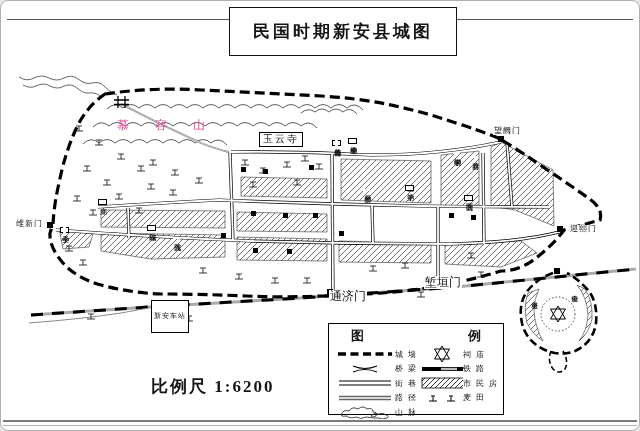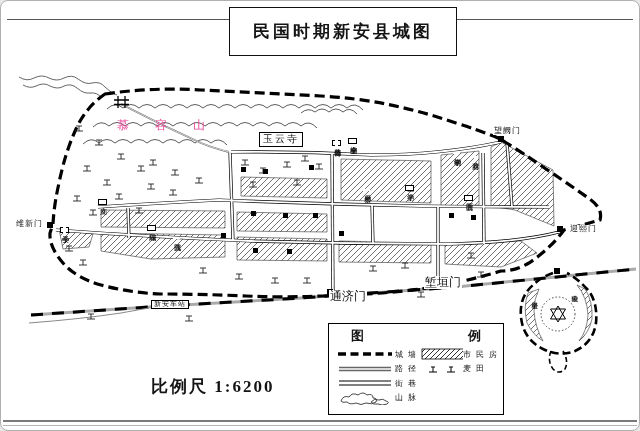--- a/index.html
+++ b/index.html
@@ -11,21 +11,21 @@
   .bottom-rule-2{position:absolute;left:2px;right:2px;top:424px;height:1px;background:#b5b5b5;}
   .title-box{position:absolute;left:228px;top:6px;width:228px;height:49px;background:#fff;
              border:1.5px solid #111;z-index:2;display:flex;flex-direction:column;
              align-items:center;justify-content:center;box-sizing:border-box;}
   .title-main{font-size:17px;font-weight:bold;letter-spacing:3px;line-height:1.15;white-space:nowrap;}
   .title-sub{font-size:9px;letter-spacing:1px;margin-top:2px;white-space:nowrap;}
   .map-svg{position:absolute;left:0;top:0;z-index:0;}
   #labels-layer{position:absolute;left:0;top:0;width:640px;height:431px;z-index:3;pointer-events:none;}
   .lbl{position:absolute;line-height:1.05;white-space:nowrap;color:#101010;}
   .kind-box{font-size:10px;background:#fff;border:1px solid #000;padding:1px 3px;letter-spacing:2px;}
-  .kind-box-sm{font-size:7px;background:#fff;border:1px solid #000;padding:0 2px;letter-spacing:1px;}
+  .kind-box-sm{font-size:7px;background:#fff;border:1px solid #000;padding:12px 2px;letter-spacing:1px;}
   .kind-vbox{font-size:7px;background:#fff;border:1px solid #000;padding:2px 0;writing-mode:vertical-rl;text-orientation:upright;}
   .kind-vdash{font-size:7px;background:#fff;border:1px dashed #000;padding:2px 0;writing-mode:vertical-rl;text-orientation:upright;}
   .kind-vtext{font-size:7px;background:#fff;padding:1px 0;writing-mode:vertical-rl;text-orientation:upright;}
   .kind-vtext-sm{font-size:6.5px;background:transparent;writing-mode:vertical-rl;text-orientation:upright;}
   .kind-gate{font-size:8px;background:#fff;padding:0 1px;letter-spacing:1px;}
   .kind-gate-sm{font-size:12px;background:#fff;padding:0 1px;}
   .kind-spread{font-size:12px;font-weight:normal;letter-spacing:26px;color:#ec4899;}
   .legend-box{position:absolute;left:327px;top:322px;width:176px;height:92px;background:#fff;
               border:1.4px solid #000;z-index:4;box-sizing:border-box;padding:3px 8px 2px 8px;}
   .legend-title{display:flex;justify-content:space-between;padding:0 14px;font-size:13px;
@@ -238,46 +238,72 @@
             <span class="lg-sym">
               <svg width="56" height="10">
                 <line x1="1" y1="5" x2="55" y2="5" stroke="#000" stroke-width="3.4" stroke-dasharray="8 4.5"></line>
               </svg>
             </span>
             <span class="lg-lab">城墙</span>
           </div>
           <div class="lg-row">
             <span class="lg-sym">
               <svg width="56" height="10">
-                <line x1="2" y1="3.5" x2="54" y2="3.5" stroke="#666" stroke-width="1.4"></line>
-                <line x1="2" y1="6.5" x2="54" y2="6.5" stroke="#666" stroke-width="1.4"></line>
-              </svg>
-            </span>
-            <span class="lg-lab">路径</span>
+                <path d="M16,2 Q28,7 40,2 M16,8 Q28,3 40,8" stroke="#000" fill="none" stroke-width="1.1"></path>
+              </svg>
+            </span>
+            <span class="lg-lab">桥梁</span>
           </div>
           <div class="lg-row">
             <span class="lg-sym">
               <svg width="56" height="10">
                 <line x1="2" y1="3" x2="54" y2="3" stroke="#000" stroke-width="1"></line>
                 <line x1="2" y1="7" x2="54" y2="7" stroke="#000" stroke-width="1"></line>
               </svg>
             </span>
             <span class="lg-lab">街巷</span>
           </div>
           <div class="lg-row">
             <span class="lg-sym">
+              <svg width="56" height="10">
+                <line x1="2" y1="3.5" x2="54" y2="3.5" stroke="#666" stroke-width="1.4"></line>
+                <line x1="2" y1="6.5" x2="54" y2="6.5" stroke="#666" stroke-width="1.4"></line>
+              </svg>
+            </span>
+            <span class="lg-lab">路径</span>
+          </div>
+          <div class="lg-row">
+            <span class="lg-sym">
               <svg width="56" height="14">
                 <path d="M4,10 q2,-6 8,-4 q3,-5 9,-2 q5,-4 9,0 q6,-2 6,3 q5,0 3,4 q-4,3 -10,1 q-5,3 -10,0 q-6,2 -9,-1 q-5,1 -6,-1 z" fill="none" stroke="#333" stroke-width="0.9"></path>
                 <path d="M34,11 q3,-4 8,-2 q4,-2 7,1 q4,1 1,3 q-5,2 -9,0 q-5,1 -7,-2 z" fill="none" stroke="#333" stroke-width="0.9"></path>
               </svg>
             </span>
             <span class="lg-lab">山脉</span>
           </div>
         </div>
       <div class="legend-col right" id="legend-right">
+          <div class="lg-row">
+            <span class="lg-sym">
+              <svg width="18" height="18">
+                <path d="M9,1 L16.5,14 H1.5 Z" fill="none" stroke="#000"></path>
+                <path d="M9,17 L1.5,4 H16.5 Z" fill="none" stroke="#000"></path>
+              </svg>
+            </span>
+            <span class="lg-lab">祠庙</span>
+          </div>
+          <div class="lg-row">
+            <span class="lg-sym">
+              <svg width="56" height="8">
+                <rect x="1" y="2" width="54" height="4" fill="#000"></rect>
+                <rect x="20" y="2.8" width="16" height="2.4" fill="#bbb"></rect>
+              </svg>
+            </span>
+            <span class="lg-lab">铁路</span>
+          </div>
           <div class="lg-row">
             <span class="lg-sym">
               <svg width="44" height="12">
                 <defs>
                   <pattern id="lp" width="5" height="5" patternUnits="userSpaceOnUse">
                     <path d="M0,5 L5,0" stroke="#000" stroke-width="0.8"></path>
                   </pattern>
                 </defs>
                 <rect x="1" y="1" width="42" height="10" fill="url(#lp)" stroke="#000" stroke-width="0.8"></rect>
               </svg>

